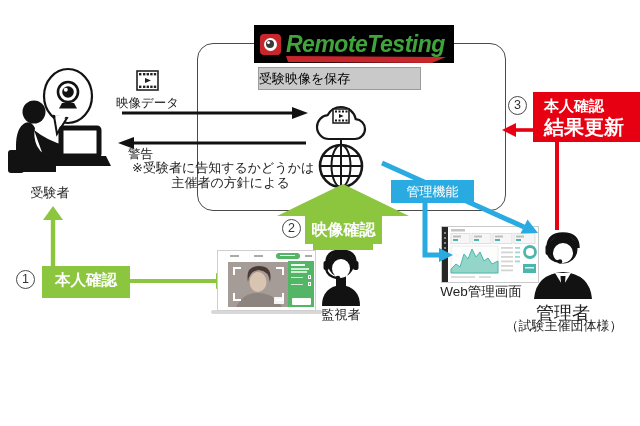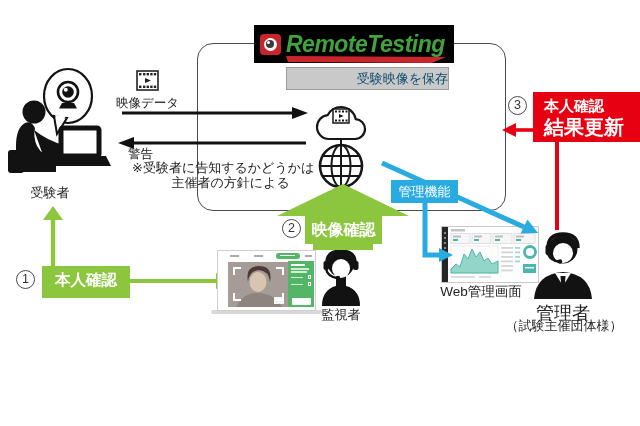--- a/index.html
+++ b/index.html
@@ -18,40 +18,40 @@
   .logo-wrap { left:254px; top:25px; width:200px; height:38px; background:#000000;
     display:flex; align-items:center; gap:5px; padding-left:6px; }
   .logo-icon { width:21px; height:21px; background:#c8252c; border-radius:4px; position:relative; flex:0 0 auto; }
   .logo-icon .lens { position:absolute; left:4px; top:4px; width:13px; height:13px; background:#fff; border-radius:50%; }
   .logo-icon .pupil { position:absolute; left:6px; top:6px; width:8px; height:8px; background:#3a3a3a; border-radius:50%; }
   .logo-icon .hl { position:absolute; left:7px; top:7px; width:3px; height:3px; background:#fff; border-radius:50%; }
   .logo-text { font-size:23px; font-weight:bold; font-style:italic; color:#3fa43c; letter-spacing:-0.5px; }
   .logo-swoosh { position:absolute; left:32px; top:30px; }
 
   .storage-box { left:258px; top:67px; width:163px; height:23px; background:#c9c9c9;
-    border:1px solid #9b9b9b; text-align:right; line-height:22px; font-size:13px; color:#0c4a6e;margin-left:28px; }
+    border:1px solid #9b9b9b; text-align:left; line-height:22px; font-size:13px; color:#000000; }
 
   .lbl { color:#222; }
   .video-data-label { left:116px; top:95px; font-size:12.5px; }
   .warn-label { left:128px; top:146px; font-size:12.5px; }
   .warn-note { left:132px; top:160px; font-size:13px; line-height:15px;text-align:center; }
   .warn-note .indent { padding-left:15px; }
 
   .examinee-label { left:2px; top:184px; width:96px; text-align:center; font-size:13px; }
   .examinee-sublabel { left:0; top:189px; width:100px; text-align:center; font-size:13px; }
 
   .circle-num { width:19px; height:19px; border:1.6px solid #4a4a4a; border-radius:50%;
     text-align:center; line-height:16px; font-size:12.5px; color:#333; background:#fff; }
   .c1 { left:16px; top:270px; } .c2 { left:282px; top:219px; } .c3 { left:508px; top:96px; }
 
   .green-box { background:#8cc63f; color:#fff; font-weight:bold; text-align:center; }
   .identity-box { left:42px; top:266px; width:88px; height:32px; font-size:15.5px; line-height:28px; }
   .fraudfound-box { left:305px; top:216px; width:77px; height:28px; font-size:16px; line-height:28px; z-index:5; }
 
-  .kanri-box { left:391px; top:180px; width:67px; height:23px; background:#29abe2; color:#fff;
+  .kanri-box { left:391px; top:180px; width:83px; height:23px; background:#29abe2; color:#fff;
     font-size:13px; text-align:center; line-height:23px; z-index:5; }
 
   .fraud-text { left:414px; top:116px; z-index:4; color:#1c1c1c; }
   .fraud-text .l1 { font-size:15px; line-height:18px; }
   .fraud-text .l2 { font-size:19.5px; line-height:23px; }
 
   .red-box { left:533px; top:92px; width:107px; height:50px; background:#e60012; color:#fff;
     padding:3px 0 0 11px; z-index:5; }
   .red-box .l1 { font-size:15px; font-weight:bold; line-height:21px; }
   .red-box .l2 { font-size:20px; font-weight:bold; line-height:23px; }

